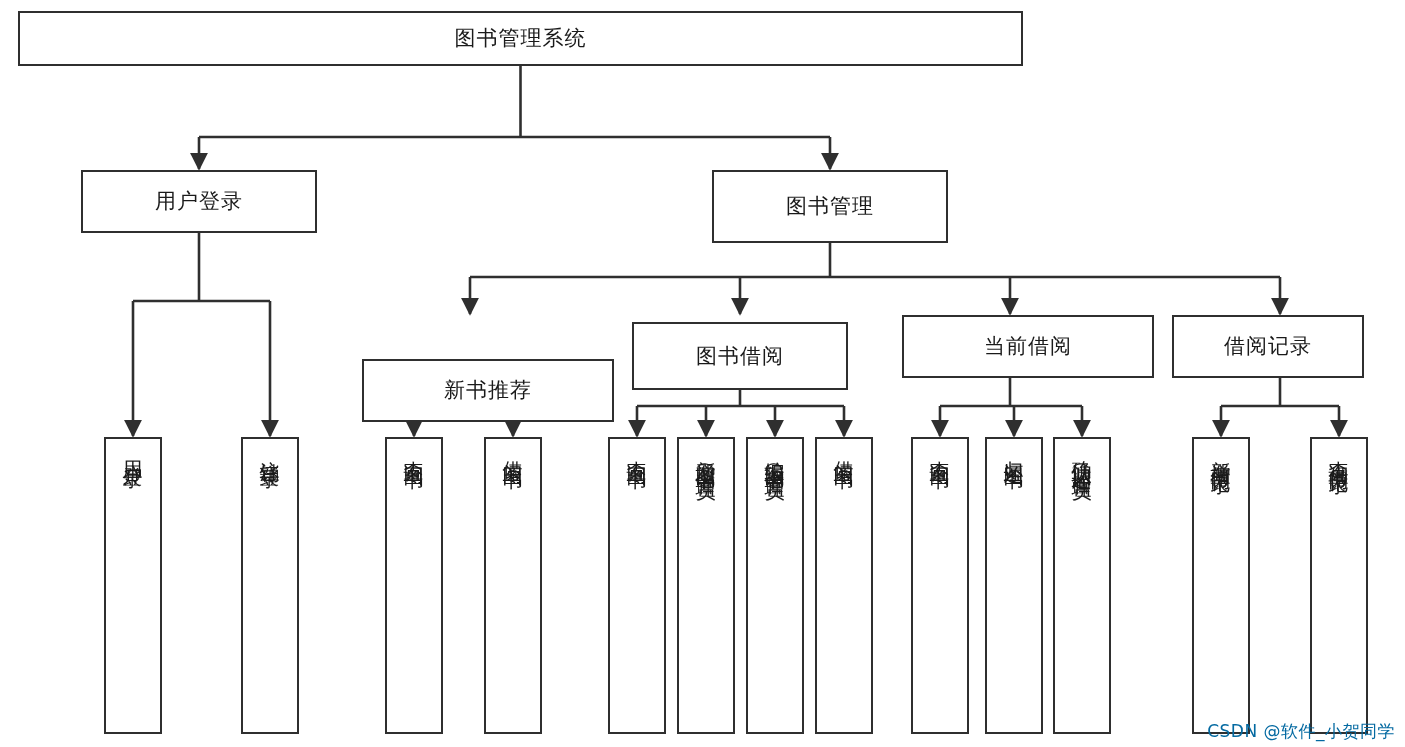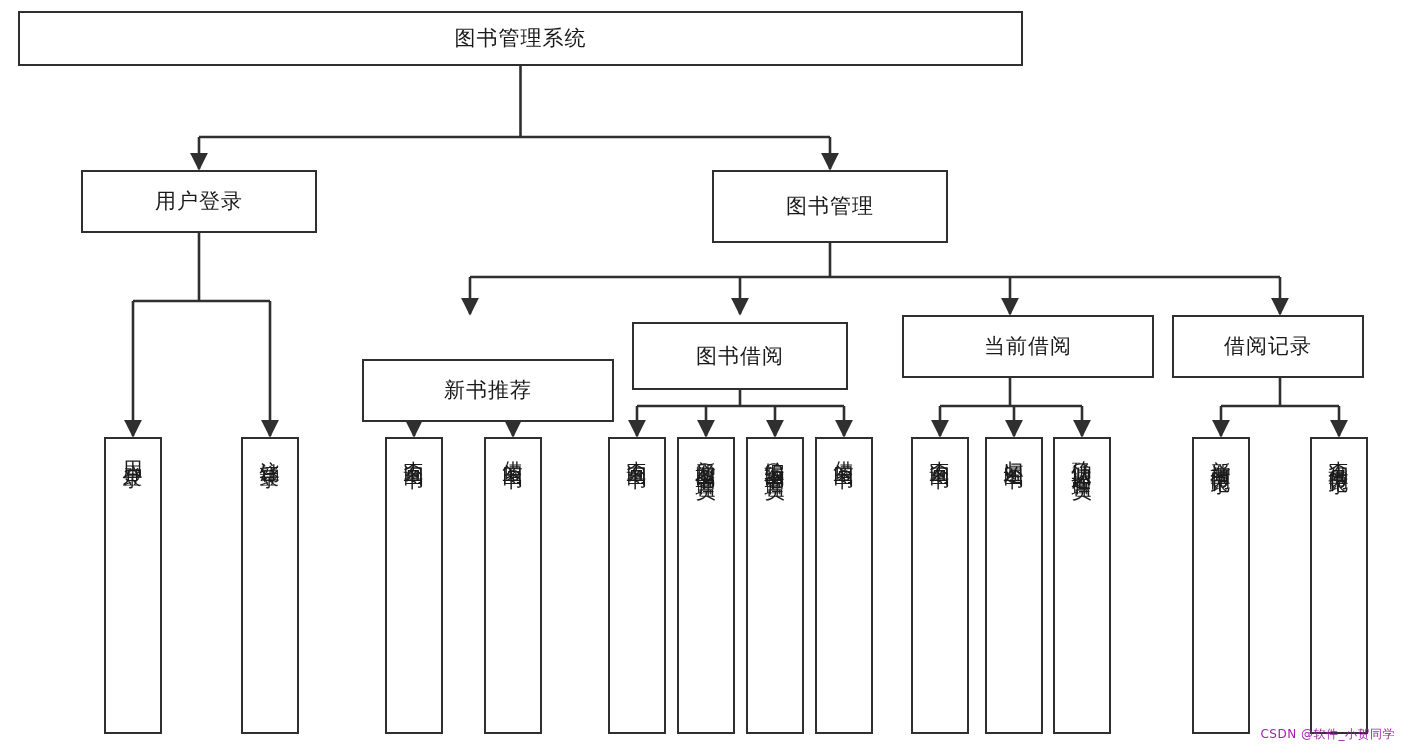--- a/index.html
+++ b/index.html
@@ -58,22 +58,22 @@
     font-size: 20px;
     line-height: 1.0;
     letter-spacing: 3px;
     white-space: nowrap;
     margin: 0 auto;
   }
   .watermark {
     position: absolute;
     right: 10px;
     bottom: 4px;
-    font-size: 12px;
-    color: #a21caf;
+    font-size: 17px;
+    color: #0369a1;
     letter-spacing: 0.5px;
     white-space: nowrap;
     user-select: none;
   }
 </style>
 </head>
 <body>
 
 <div id="canvas">
 

